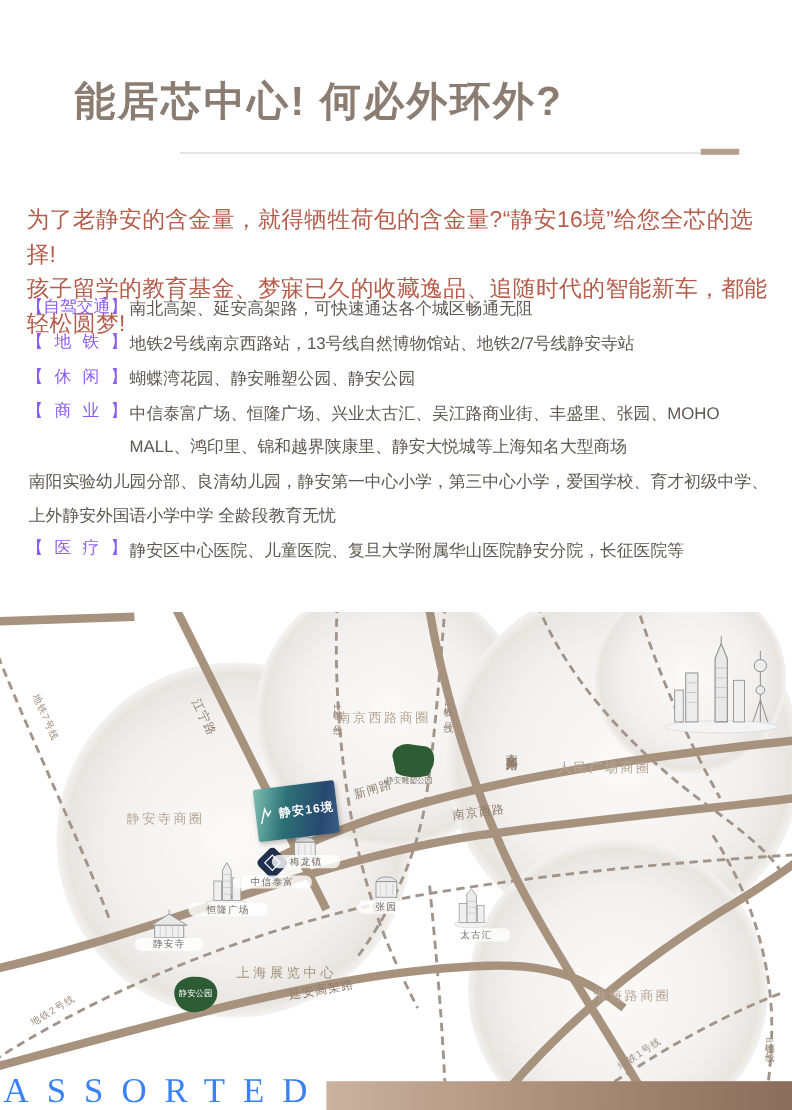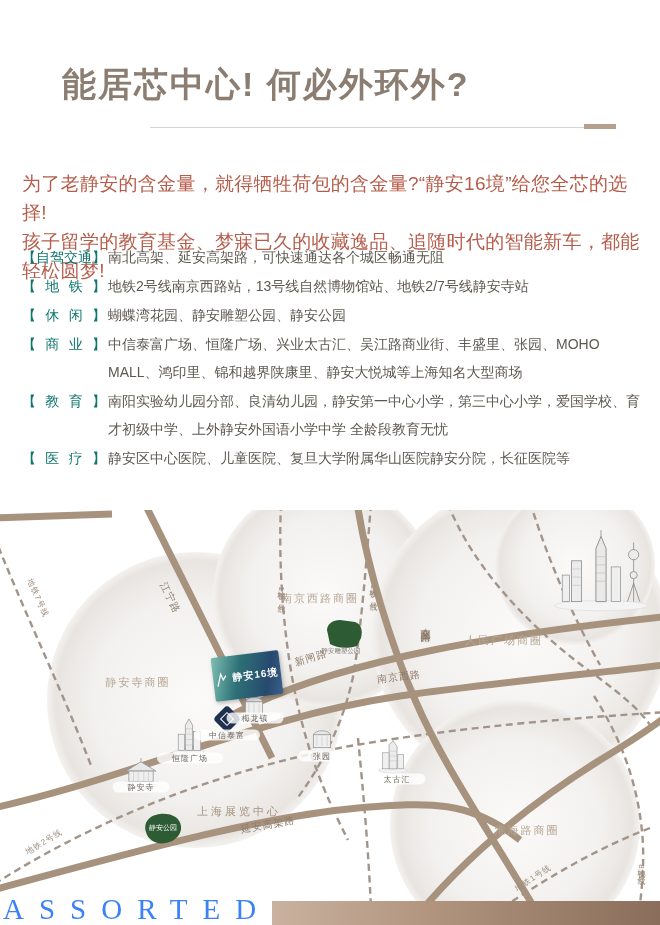--- a/index.html
+++ b/index.html
@@ -11,22 +11,22 @@
          color:#8b7d71;letter-spacing:2px;white-space:nowrap;}
   .rule{position:absolute;left:150px;top:127px;width:434px;height:1px;background:#d8d4cf;}
   .rule-thick{position:absolute;left:584px;top:124px;width:32px;height:5px;background:#b4a08c;}
 
   .intro{position:absolute;left:22px;top:169px;width:620px;font-size:19px;
          color:#b55c4b;line-height:29px;letter-spacing:.3px;}
 
   .amenities{position:absolute;left:22px;top:243px;width:620px;font-size:14px;
              line-height:28px;color:#5d5852;}
   .row{display:flex;margin-bottom:1px;}
-  .row .lbl{flex:0 0 84px;width:84px;color:#0f766e;white-space:nowrap;
-            text-align:justify;text-align-last:justify;}
+  .row .lbl{flex:0 0 84px;width:84px;color:#8b5cf6;white-space:nowrap;
+            text-align:justify;text-align-last:justify;font-family:Liberation Serif, serif;}
   .row .txt{flex:1;padding-left:2px;}
 
   
   .map{position:absolute;left:0;top:510px;width:660px;height:415px;}
   .map .base{position:absolute;left:0;top:0;}
   .maplbl{position:absolute;white-space:nowrap;transform:translate(-50%,-50%);}
   .district{font-size:11px;color:#b7a796;letter-spacing:2px;}
   .area{font-size:11px;color:#a3927f;letter-spacing:3px;}
   .roadlbl{font-size:10px;color:#8d7b6b;letter-spacing:1px;}
   .metrolbl{font-size:8px;color:#9c8c7d;letter-spacing:1px;}
@@ -81,21 +81,20 @@
     </div>
     <div class="row">
       <span class="lbl">【 休 闲 】</span>
       <span class="txt">蝴蝶湾花园、静安雕塑公园、静安公园</span>
     </div>
     <div class="row">
       <span class="lbl">【 商 业 】</span>
       <span class="txt">中信泰富广场、恒隆广场、兴业太古汇、吴江路商业街、丰盛里、张园、MOHO MALL、鸿印里、锦和越界陕康里、静安大悦城等上海知名大型商场</span>
     </div>
     <div class="row">
-      <span class="lbl">【 教 育 】</span>
       <span class="txt">南阳实验幼儿园分部、良清幼儿园，静安第一中心小学，第三中心小学，爱国学校、育才初级中学、上外静安外国语小学中学 全龄段教育无忧</span>
     </div>
     <div class="row">
       <span class="lbl">【 医 疗 】</span>
       <span class="txt">静安区中心医院、儿童医院、复旦大学附属华山医院静安分院，长征医院等</span>
     </div>
   </div>
 
   <div class="map">
 

